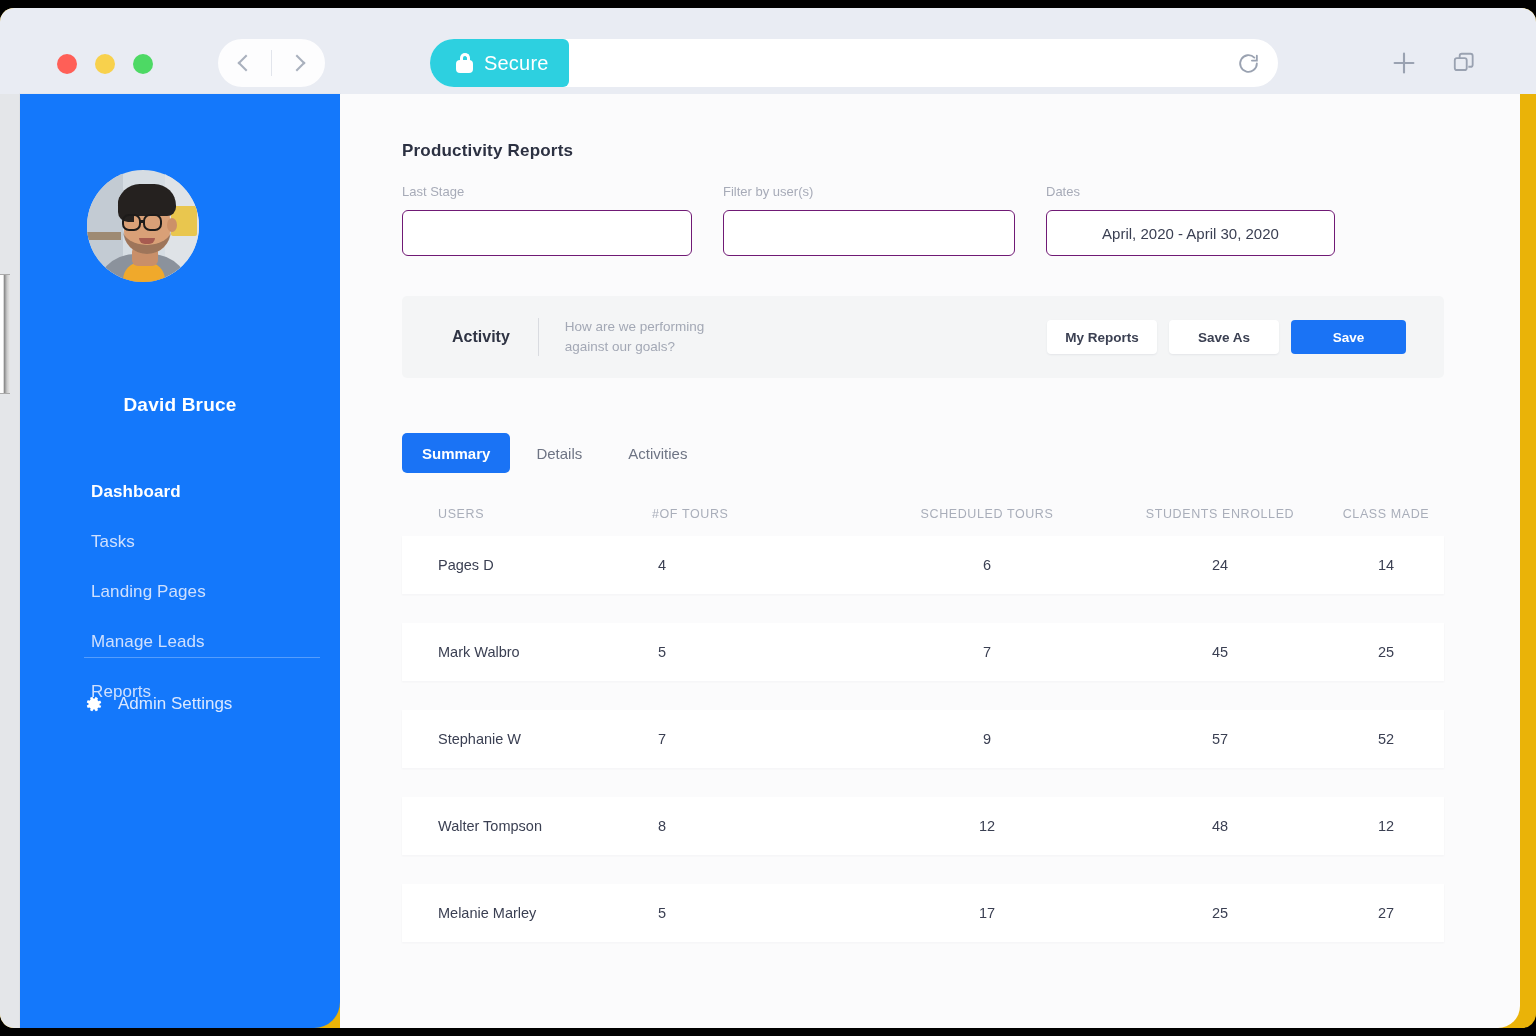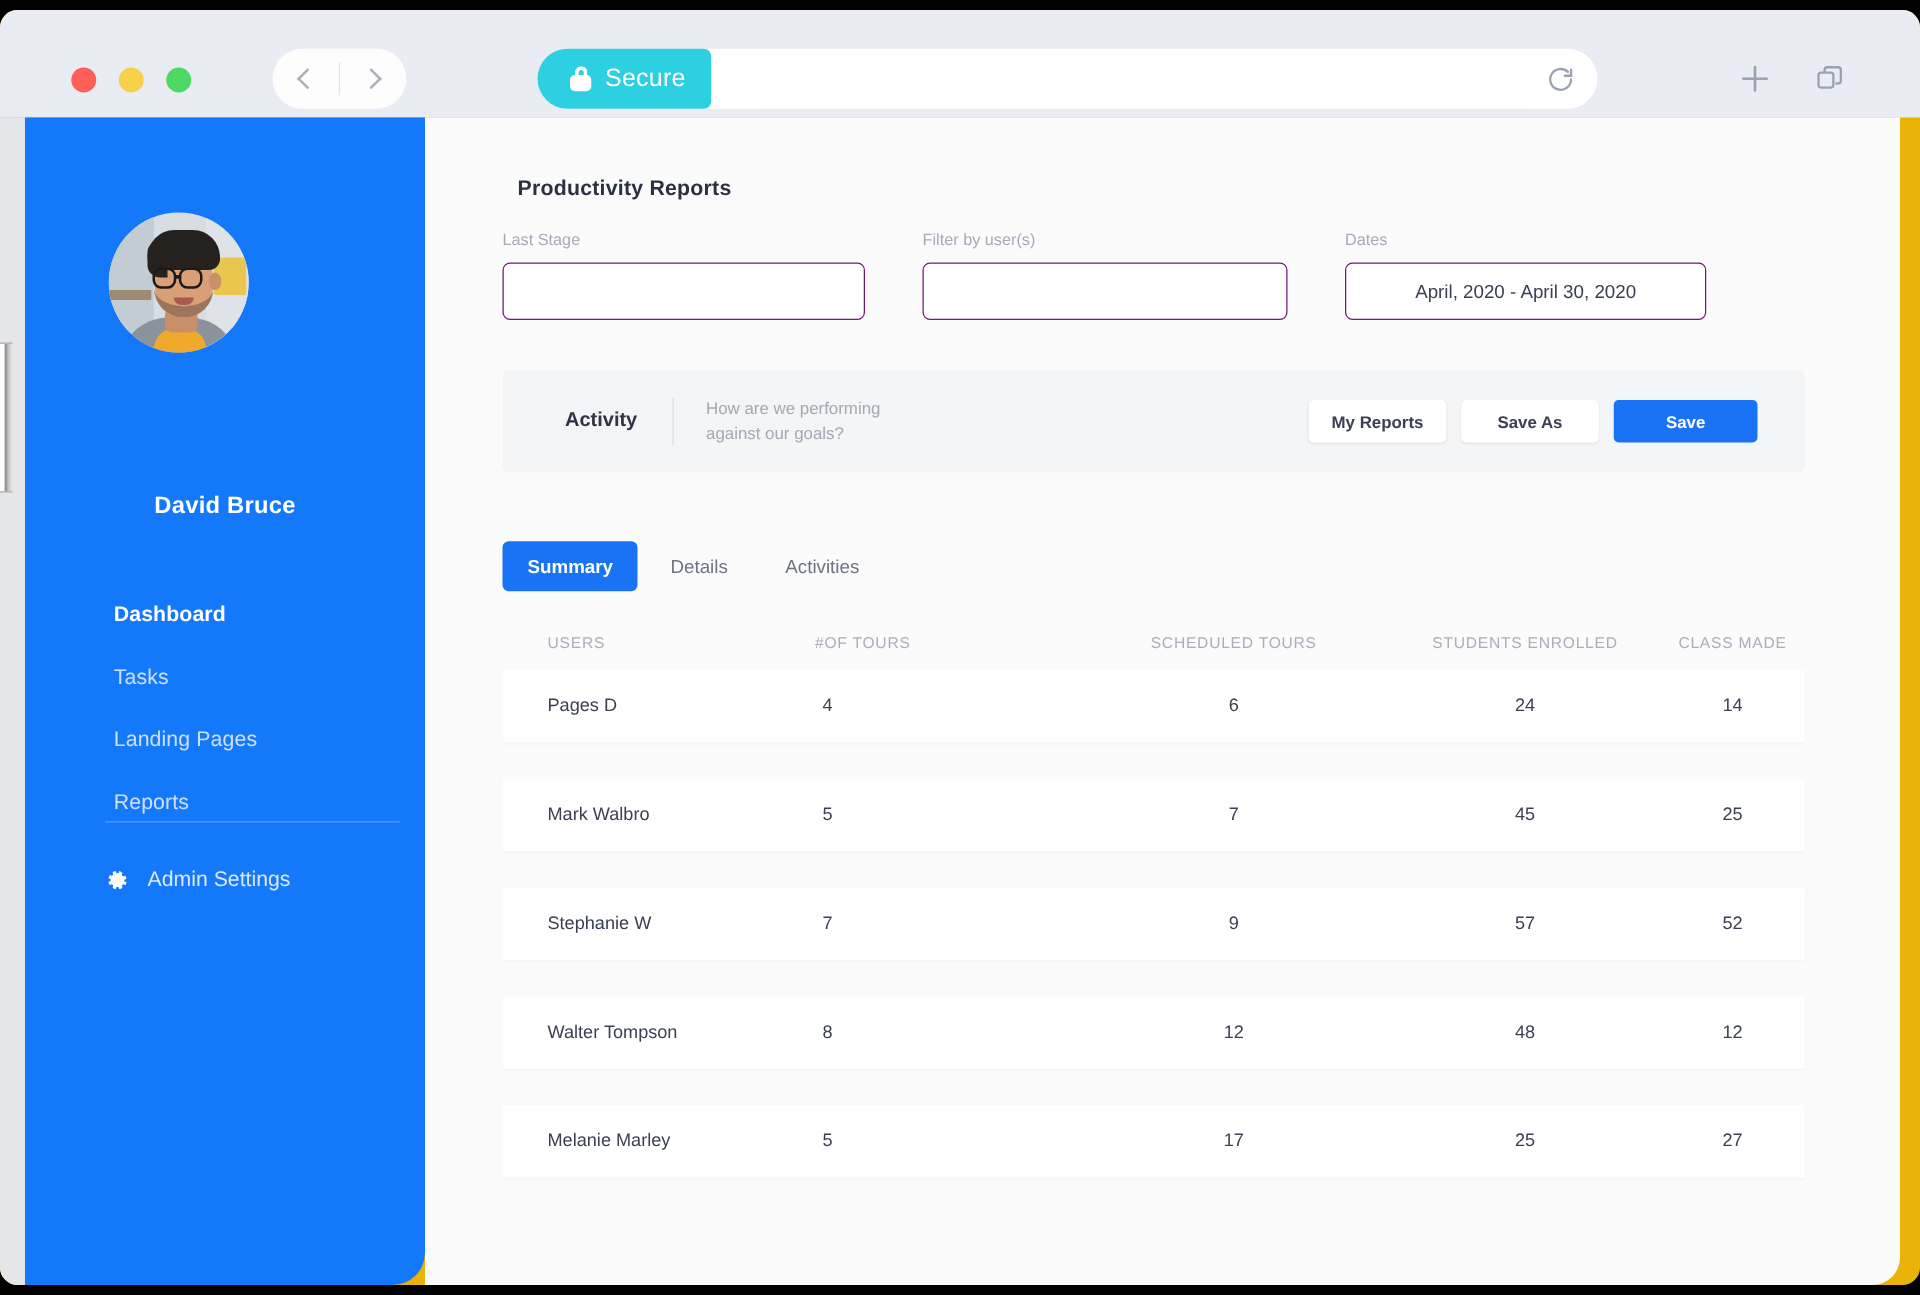--- a/index.html
+++ b/index.html
@@ -194,24 +194,24 @@
 
   
   #content {
     position: absolute; left: 340px; top: 0;
     width: 1180px; height: 934px;
     background: #fbfbfc;
     border-radius: 0 0 22px 0;
   }
   #page-title {
     position: absolute; left: 62px; top: 47px;
-    font-size: 17px; font-weight: bold; color: #2c3142; letter-spacing: .2px; margin-left: 12px;
-  }
-
-  .filters { position: absolute; left: 62px; top: 90px; display: flex; gap: 46px; }
+    font-size: 17px; font-weight: bold; color: #2c3142; letter-spacing: .2px;
+  }
+
+  .filters { position: absolute; left: 62px; top: 90px; display: flex; gap: 31px; }
   .field-label { font-size: 13px; color: #a7abb8; margin-bottom: 11px; }
   .field-box {
     height: 46px; background: #fff;
     border: 1px solid #701a75; border-radius: 6px;
     display: flex; align-items: center; padding: 0 18px;
     font-size: 15px; color: #3a3f52; cursor: text;
   }
   #field-last-stage .field-box { width: 290px; }
   #field-users .field-box { width: 292px; }
   #field-dates .field-box { width: 289px; justify-content: center; font-weight: 500; }
@@ -343,20 +343,21 @@
           <span class="av-bridge"></span>
         <span class="av-mouth"></span>
       </div>
 
       <div id="sidebar-username">David Bruce</div>
 
       <div id="sidebar-nav">
         <div class="nav-item active">Dashboard</div>
         <div class="nav-item">Tasks</div>
         <div class="nav-item">Landing Pages</div>
+        <div class="nav-item">Manage Leads</div>
         <div class="nav-item">Reports</div>
       </div>
 
       <div id="sidebar-divider"></div>
 
       <div id="admin-settings">
         <svg width="19" height="19" viewBox="0 0 24 24" fill="#ffffff">
           <path d="M12 8.2a3.8 3.8 0 1 0 0 7.6 3.8 3.8 0 0 0 0-7.6zm0 5.9a2.1 2.1 0 1 1 0-4.2 2.1 2.1 0 0 1 0 4.2z"></path>
           <path d="M21.2 13.6l-1.6-.6a7.6 7.6 0 0 0 0-2l1.6-.6a.8.8 0 0 0 .45-1l-.75-1.8a.8.8 0 0 0-1-.45l-1.6.6a7.8 7.8 0 0 0-1.4-1.4l.6-1.6a.8.8 0 0 0-.45-1L15.25 2.4a.8.8 0 0 0-1 .45l-.6 1.6a7.6 7.6 0 0 0-2 0l-.6-1.6a.8.8 0 0 0-1-.45L8.25 3.15a.8.8 0 0 0-.45 1l.6 1.6a7.8 7.8 0 0 0-1.4 1.4l-1.6-.6a.8.8 0 0 0-1 .45L3.65 8.8a.8.8 0 0 0 .45 1l1.6.6a7.6 7.6 0 0 0 0 2l-1.6.6a.8.8 0 0 0-.45 1l.75 1.8a.8.8 0 0 0 1 .45l1.6-.6a7.8 7.8 0 0 0 1.4 1.4l-.6 1.6a.8.8 0 0 0 .45 1l1.8.75a.8.8 0 0 0 1-.45l.6-1.6a7.6 7.6 0 0 0 2 0l.6 1.6a.8.8 0 0 0 1 .45l1.8-.75a.8.8 0 0 0 .45-1l-.6-1.6a7.8 7.8 0 0 0 1.4-1.4l1.6.6a.8.8 0 0 0 1-.45l.75-1.8a.8.8 0 0 0-.45-1z"></path>
         </svg>

